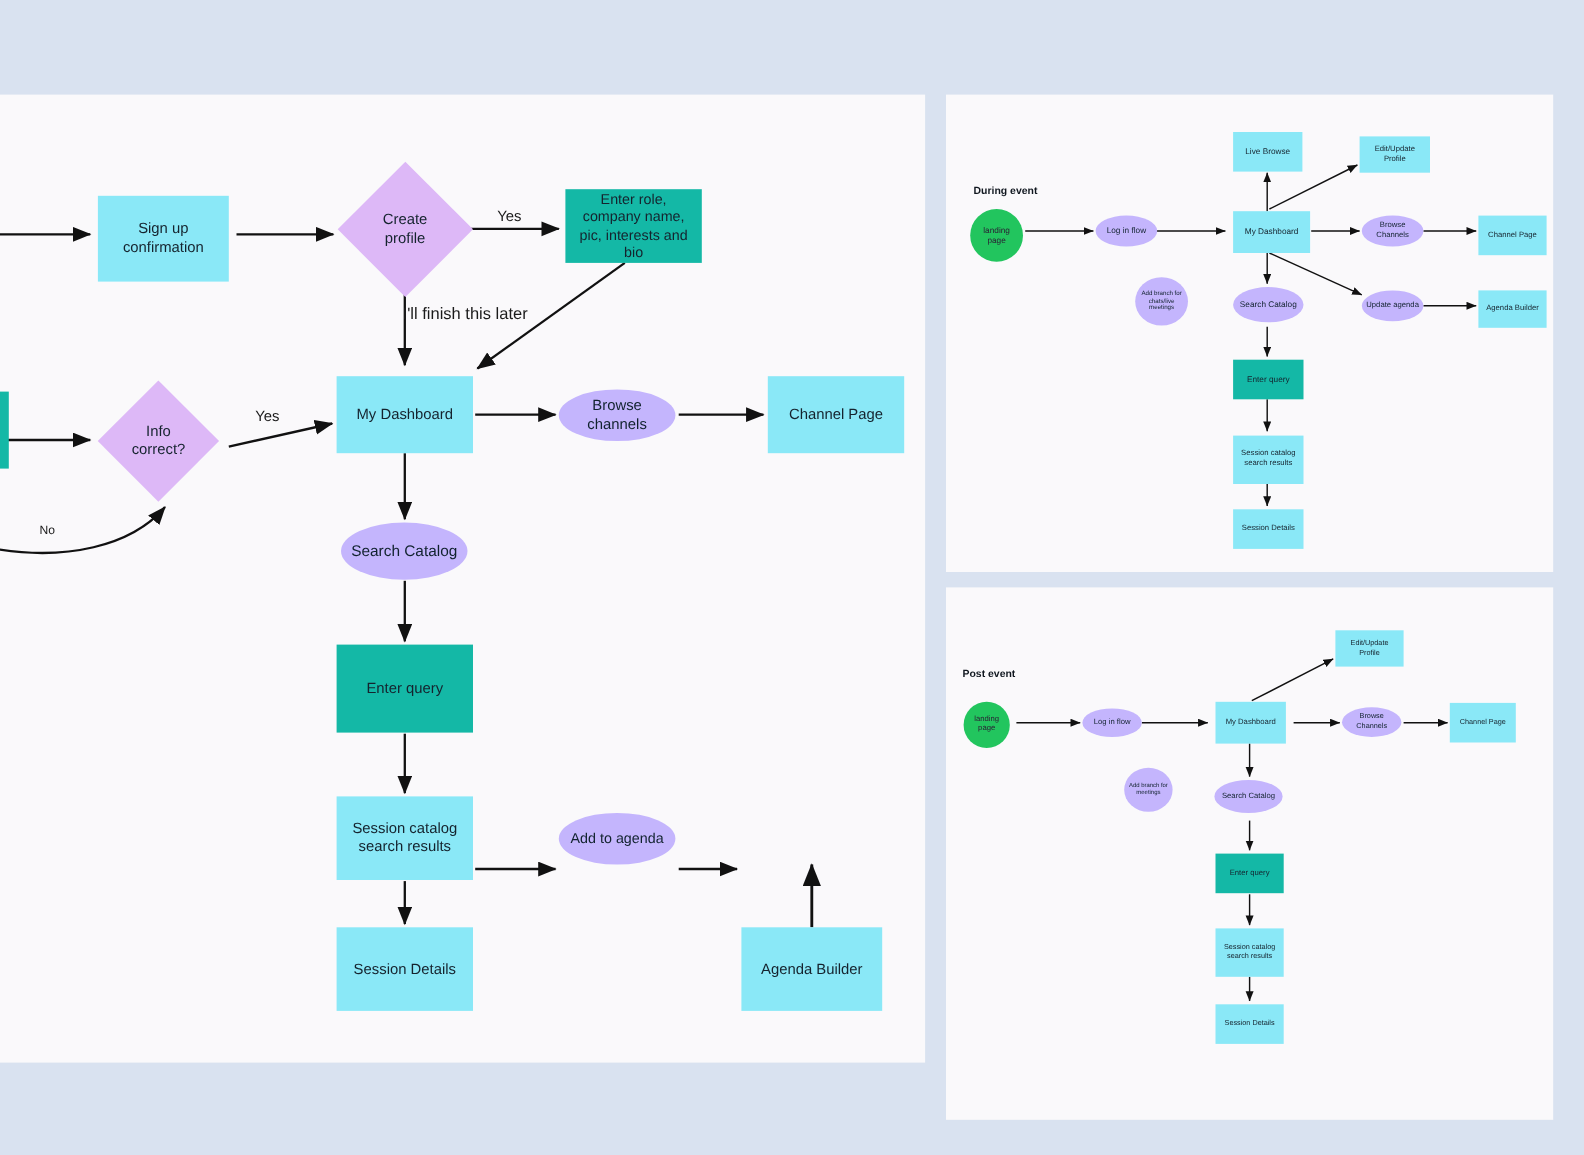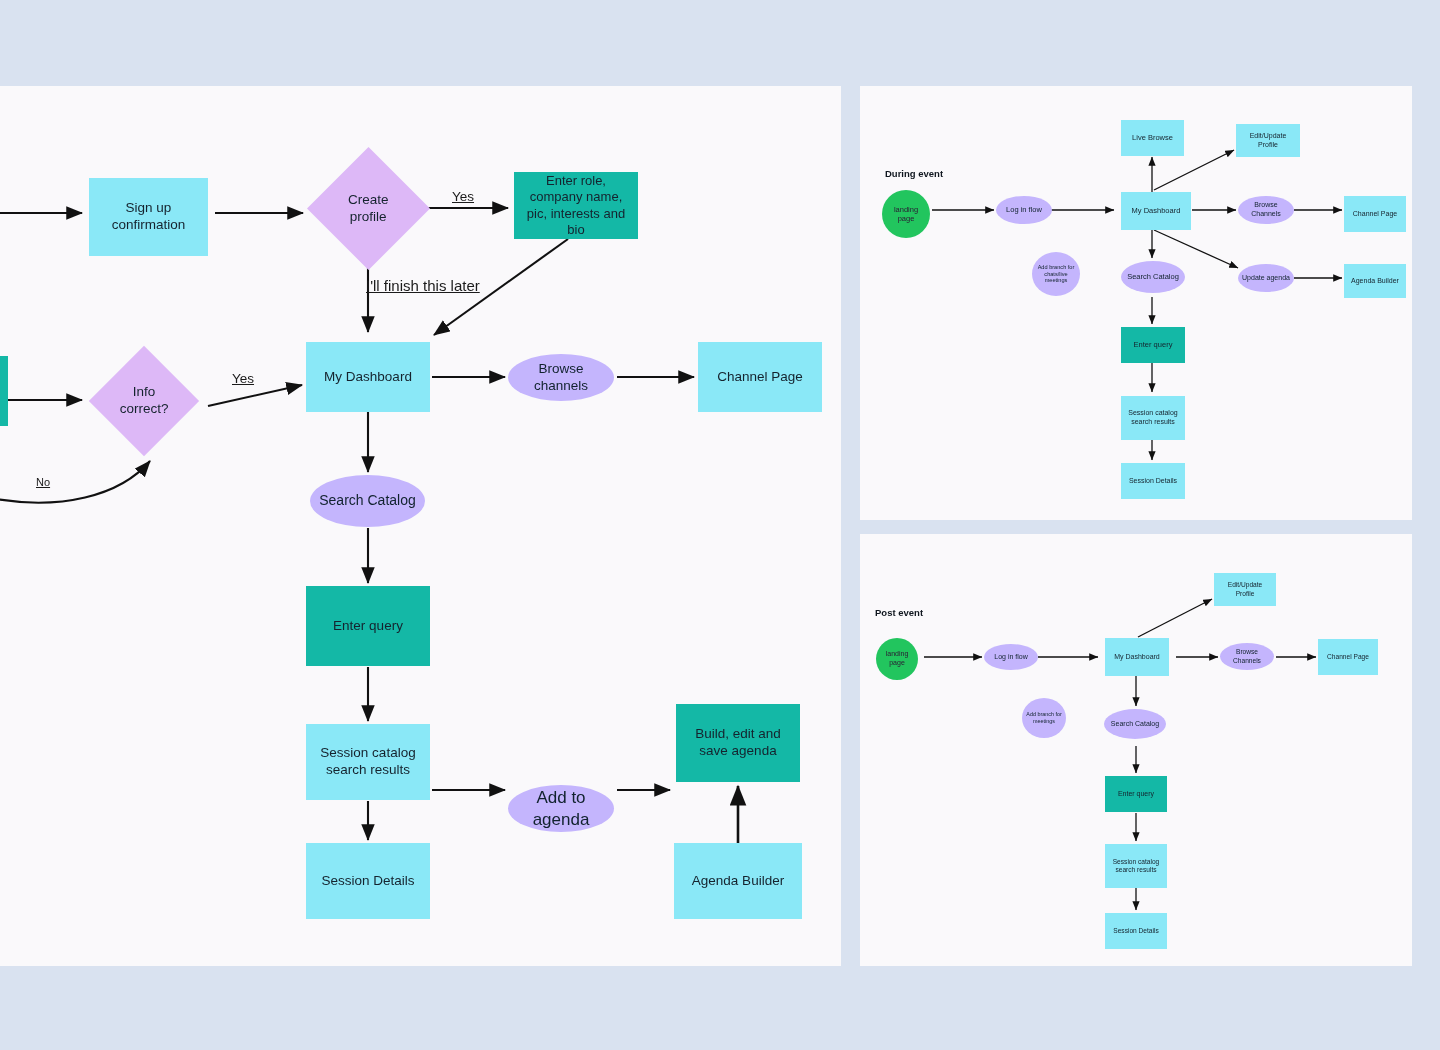--- a/index.html
+++ b/index.html
@@ -10,21 +10,21 @@
     overflow:hidden;
     position:relative;
   }
   .panel{
     position:absolute;
     background:#faf9fb;
     overflow:hidden;
   }
   #panel-main{ left:0; top:86px; width:841px; height:880px; }
   #panel-during{ left:860px; top:86px; width:552px; height:434px; }
-  #panel-post{  left:860px; top:534px; width:552px; height:432px; }
+  #panel-post{  left:860px; top:534px; width:552px; height:484px; }
 
   .node{
     position:absolute;
     display:flex;
     align-items:center;
     justify-content:center;
     text-align:center;
     box-sizing:border-box;
     color:#15232e;
     line-height:1.25;
@@ -38,21 +38,20 @@
   }
   .diamond > span{ transform:rotate(-45deg); display:block; }
   .ellipse{ background:#c4b5fd; color:#11222e; border-radius:50%; }
   .circle-purple{ background:#22c55e; color:#2a2034; border-radius:50%; }
 
   .label{
     position:absolute;
     color:#1b1b1b;
     background:transparent;
     white-space:nowrap;
-    text-decoration:underline;
   }
   .section-title{
     position:absolute;
     font-weight:bold;
     color:#10171f;
     text-align:right;
   }
   svg.edges{
     position:absolute;
     left:0; top:0;
@@ -147,31 +146,28 @@
   </div>
 
   <div class="node rect" style="left:306px;top:638px;width:124px;height:76px;font-size:13.5px;">
     <span>Session catalog search results</span>
   </div>
 
   <div class="node rect" style="left:306px;top:757px;width:124px;height:76px;font-size:13.5px;">
     <span>Session Details</span>
   </div>
 
-  <div class="node ellipse" style="left:508px;top:699px;width:106px;height:47px;font-size:17px;">
+  <div class="node ellipse" style="left:508px;top:653px;width:106px;height:47px;font-size:13px;">
     <span>Add to agenda</span>
   </div>
 
   <div class="node rect" style="left:674px;top:757px;width:128px;height:76px;font-size:13.5px;">
     <span>Agenda Builder</span>
   </div>
 
-  <div class="node yellow" style="left:676px;top:618px;width:124px;height:78px;font-size:13.5px;">
-    <span>Build, edit and save agenda</span>
-  </div>
 
   <div class="label" style="left:452px;top:103px;font-size:13.5px;">Yes</div>
 
   <div class="label" style="left:366px;top:191px;font-size:15px;">I'll finish this later</div>
 
   <div class="label" style="left:232px;top:285px;font-size:13.5px;">Yes</div>
 
   <div class="label" style="left:36px;top:390px;font-size:11px;">No</div>
 </div>
 

